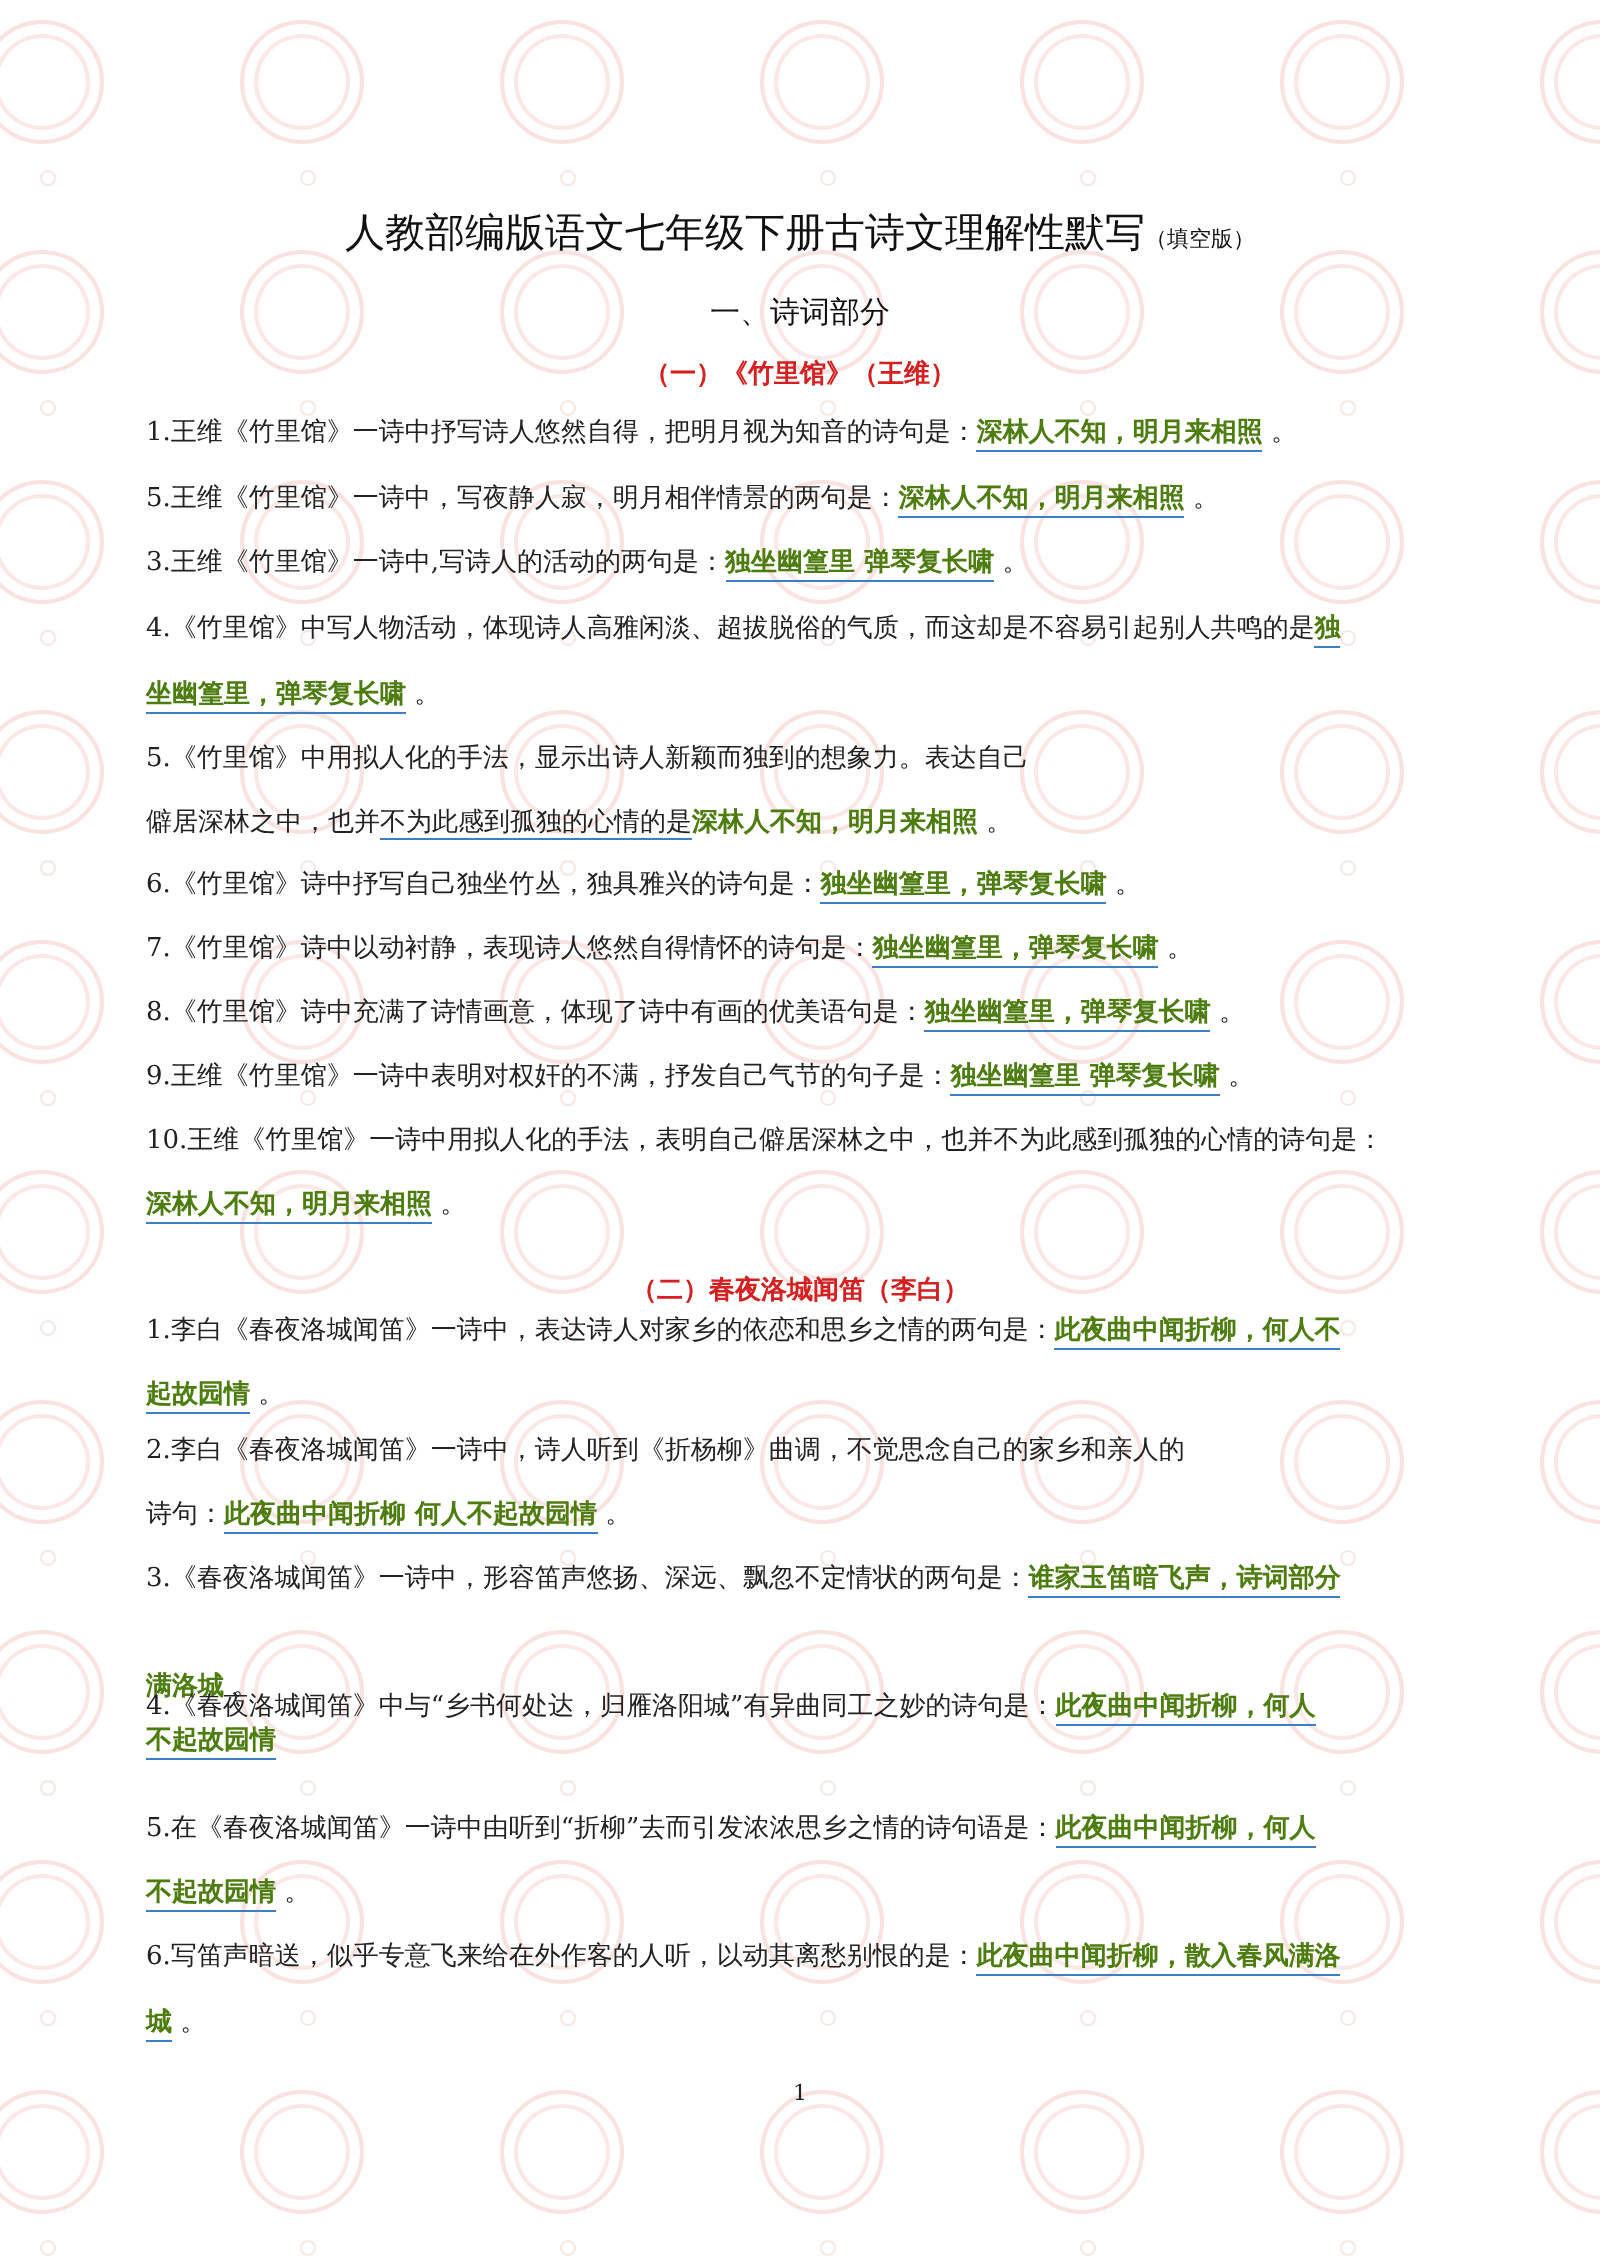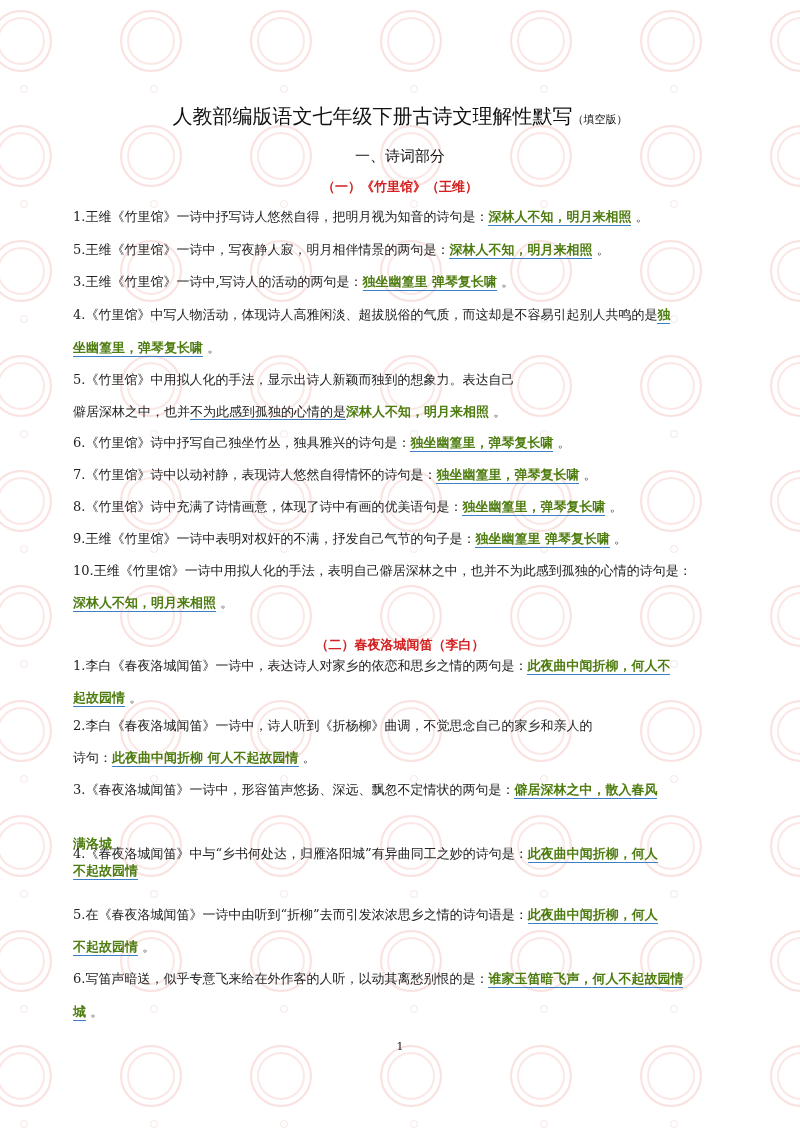--- a/index.html
+++ b/index.html
@@ -193,23 +193,23 @@
   <div class="line" style="top:530px;"><span>9.王维《竹里馆》一诗中表明对权奸的不满，抒发自己气节的句子是：</span><span class="ans ans-b">独坐幽篁里 弹琴复长啸</span> <span>。</span></div>
   <div class="line" style="top:562px;"><span>10.王维《竹里馆》一诗中用拟人化的手法，表明自己僻居深林之中，也并不为此感到孤独的心情的诗句是：</span></div>
   <div class="line" style="top:594px;"><span class="ans ans-b">深林人不知，明月来相照</span> <span>。</span></div>
 
   <div class="sub-h" style="top:636px;">（二）春夜洛城闻笛（李白）</div>
 
   <div class="line" style="top:657px;"><span>1.李白《春夜洛城闻笛》一诗中，表达诗人对家乡的依恋和思乡之情的两句是：</span><span class="ans ans-b">此夜曲中闻折柳，何人不</span></div>
   <div class="line" style="top:689px;"><span class="ans ans-b">起故园情</span> <span>。</span></div>
   <div class="line" style="top:717px;"><span>2.李白《春夜洛城闻笛》一诗中，诗人听到《折杨柳》曲调，不觉思念自己的家乡和亲人的</span></div>
   <div class="line" style="top:749px;"><span>诗句：</span><span class="ans ans-b">此夜曲中闻折柳 何人不起故园情</span> <span>。</span></div>
-  <div class="line" style="top:781px;"><span>3.《春夜洛城闻笛》一诗中，形容笛声悠扬、深远、飘忽不定情状的两句是：</span><span class="ans ans-b">僻居深林之中，散入春风</span></div>
+  <div class="line" style="top:781px;"><span>3.《春夜洛城闻笛》一诗中，形容笛声悠扬、深远、飘忽不定情状的两句是：</span><span class="ans ans-b">谁家玉笛暗飞声，诗词部分</span></div>
   <div class="line" style="top:835px;"><span class="ans-b">满洛城</span> <span>。</span></div>
   <div class="line" style="top:845px;"><span>4.《春夜洛城闻笛》中与“乡书何处达，归雁洛阳城”有异曲同工之妙的诗句是：</span><span class="ans ans-b">此夜曲中闻折柳，何人</span></div>
   <div class="line" style="top:862px;"><span class="ans ans-b">不起故园情</span><span></span></div>
   <div class="line" style="top:906px;"><span>5.在《春夜洛城闻笛》一诗中由听到“折柳”去而引发浓浓思乡之情的诗句语是：</span><span class="ans ans-b">此夜曲中闻折柳，何人</span></div>
   <div class="line" style="top:938px;"><span class="ans ans-b">不起故园情</span> <span>。</span></div>
-  <div class="line" style="top:970px;"><span>6.写笛声暗送，似乎专意飞来给在外作客的人听，以动其离愁别恨的是：</span><span class="ans ans-b">谁家玉笛暗飞声，何人不起故园情</span></div>
+  <div class="line" style="top:970px;"><span>6.写笛声暗送，似乎专意飞来给在外作客的人听，以动其离愁别恨的是：</span><span class="ans ans-b">此夜曲中闻折柳，散入春风满洛</span></div>
   <div class="line" style="top:1003px;"><span class="ans ans-b">城</span> <span>。</span></div>
 
   <div class="pagenum">1</div>
 </div>
 
 </body></html>

